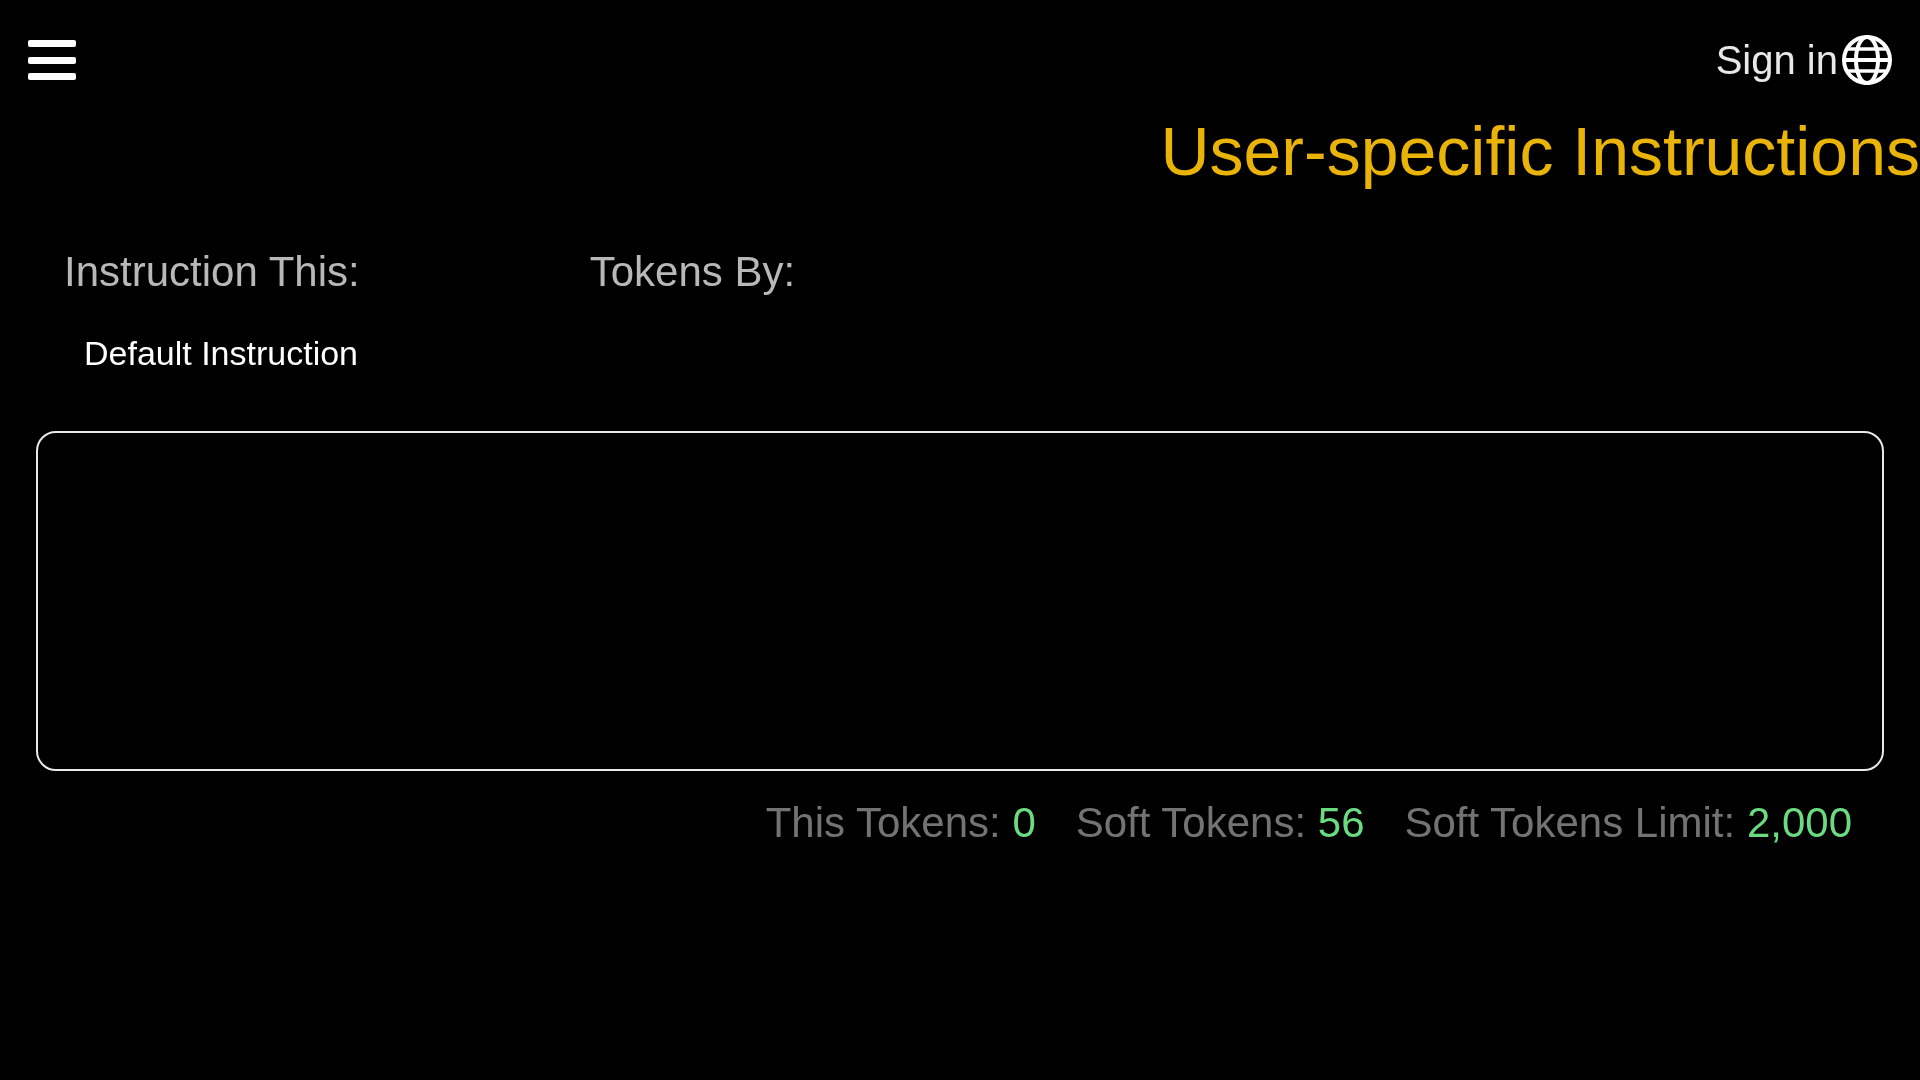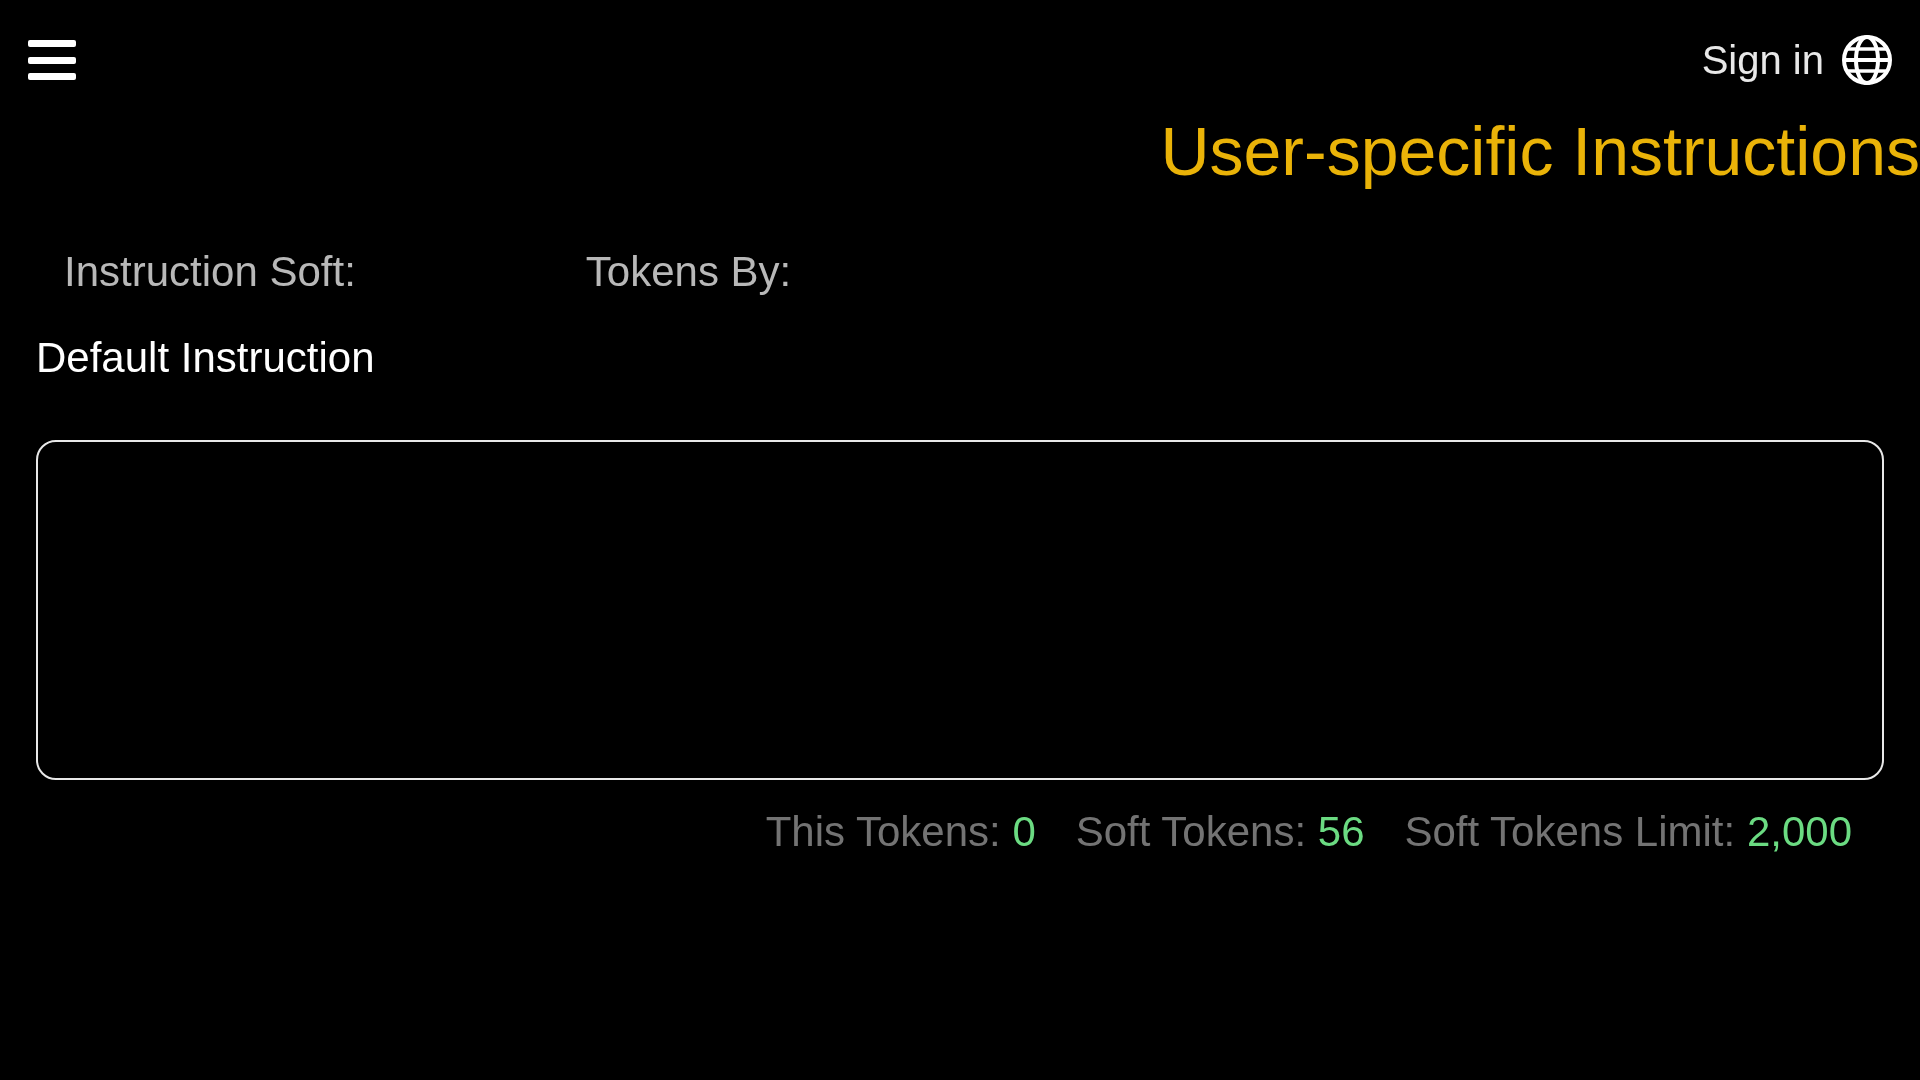--- a/index.html
+++ b/index.html
@@ -33,21 +33,21 @@
     .hamburger-icon span {
       display: block;
       width: 100%;
       height: 7px;
       background-color: #ffffff;
       border-radius: 2px;
     }
     .header-right {
       display: flex;
       align-items: center;
-      gap: 18px;
+      gap: 4px;
       justify-content: space-between;
     }
     .sign-in {
       color: #e8e8e8;
       font-size: 40px;
       font-weight: 400;
       cursor: pointer;
     }
     .globe-icon {
       width: 50px;
@@ -70,23 +70,23 @@
       padding: 0 64px;
       gap: 230px;
     }
     .info-label {
       color: #b8b8b8;
       font-size: 42px;
       font-weight: 400;
     }
     .instruction-name-value {
       color: #ffffff;
-      font-size: 42px;
+      font-size: 34px;
       font-weight: 400;
-      padding: 0 36px;
+      padding: 0 84px;
       margin-top: 38px;
     }
     .textarea-container {
       padding: 0 36px;
       margin-top: 58px;
     }
     .instruction-textarea {
       width: 100%;
       height: 340px;
       background-color: #000000;
@@ -133,21 +133,21 @@
         <line x1="6" y1="14" x2="44" y2="14" stroke="#ffffff" stroke-width="3.5"></line>
         <line x1="6" y1="36" x2="44" y2="36" stroke="#ffffff" stroke-width="3.5"></line>
       </svg>
     </div>
   </div>
 </div>
 
 <h1 class="page-title">User-specific Instructions</h1>
 
 <div class="info-row">
-  <div class="info-label">Instruction Soft:</div>
+  <div class="info-label">Instruction This:</div>
   <div class="info-label">Tokens By:</div>
 </div>
 
 <div class="instruction-name-value">Default Instruction</div>
 
 <div class="textarea-container">
   <textarea class="instruction-textarea" placeholder="" style=""></textarea>
 </div>
 
 <div class="token-info">

